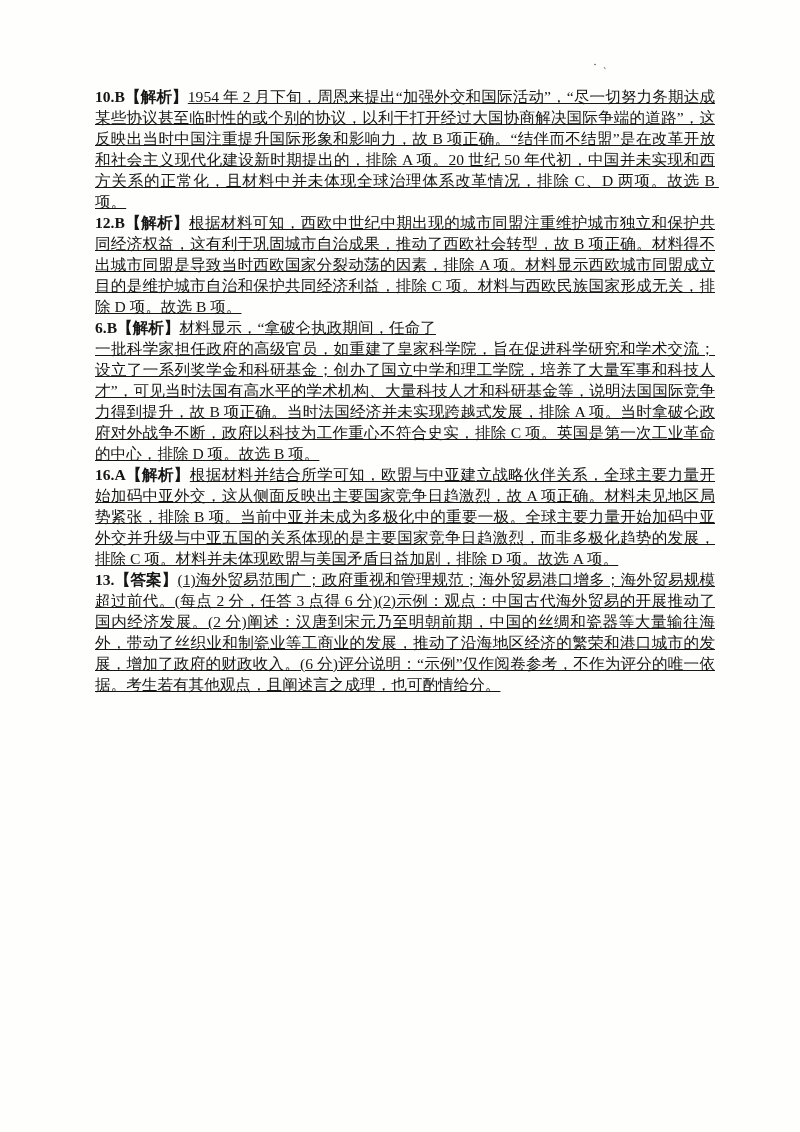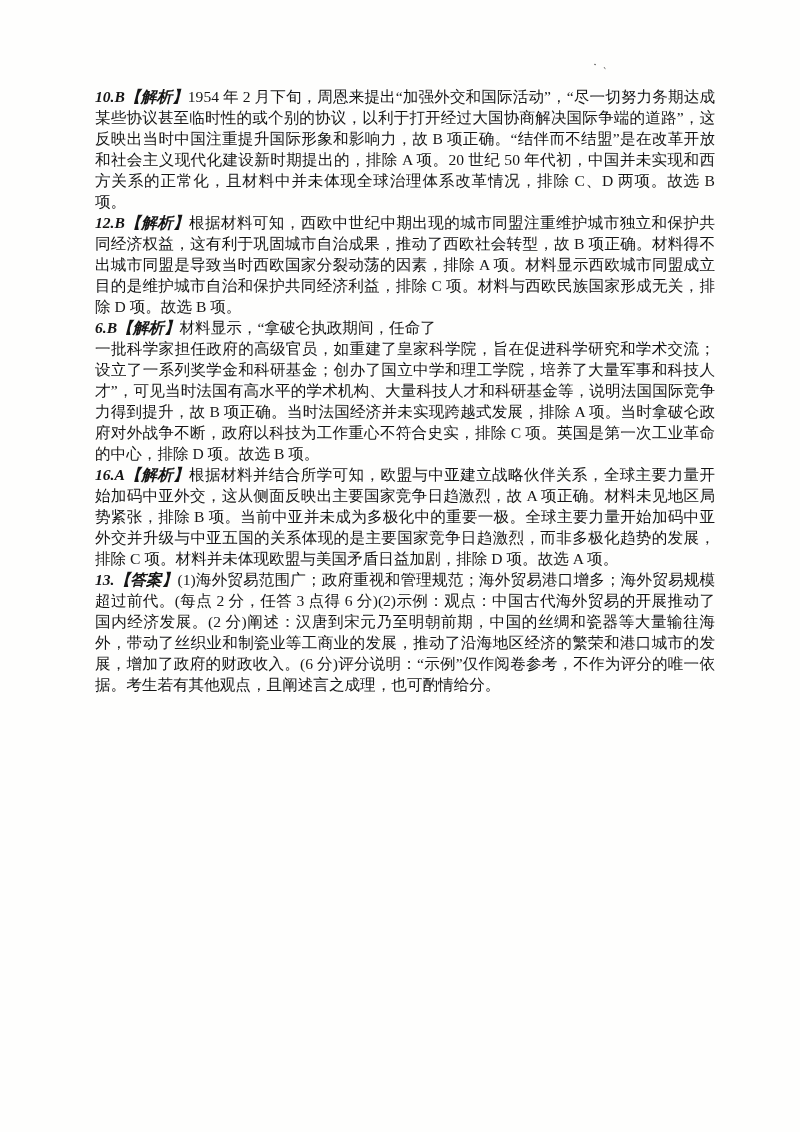--- a/index.html
+++ b/index.html
@@ -34,24 +34,24 @@
     line-height: 21px;
     text-align: justify;
     text-justify: inter-ideograph;
   }
   p.para {
     margin: 0;
     padding: 0;
   }
   .num, .label {
     font-weight: 700;
-    font-style: italic;
   }
   .body-text {
     white-space: pre-wrap;
+    text-decoration: underline;
   }
 </style>
 </head>
 <body>
 
 <div class="page">
   <div class="stray-mark">．ˎ</div>
   <div class="content" id="answers-container">
       <p class="para"><span class="num">10.B</span><span class="label">【解析】</span><span class="body-text">1954 年 2 月下旬，周恩来提出“加强外交和国际活动”，“尽一切努力务期达成某些协议甚至临时性的或个别的协议，以利于打开经过大国协商解决国际争端的道路”，这反映出当时中国注重提升国际形象和影响力，故 B 项正确。“结伴而不结盟”是在改革开放和社会主义现代化建设新时期提出的，排除 A 项。20 世纪 50 年代初，中国并未实现和西方关系的正常化，且材料中并未体现全球治理体系改革情况，排除 C、D 两项。故选 B 项。</span></p>
       <p class="para"><span class="num">12.B</span><span class="label">【解析】</span><span class="body-text">根据材料可知，西欧中世纪中期出现的城市同盟注重维护城市独立和保护共同经济权益，这有利于巩固城市自治成果，推动了西欧社会转型，故 B 项正确。材料得不出城市同盟是导致当时西欧国家分裂动荡的因素，排除 A 项。材料显示西欧城市同盟成立目的是维护城市自治和保护共同经济利益，排除 C 项。材料与西欧民族国家形成无关，排除 D 项。故选 B 项。</span></p>

